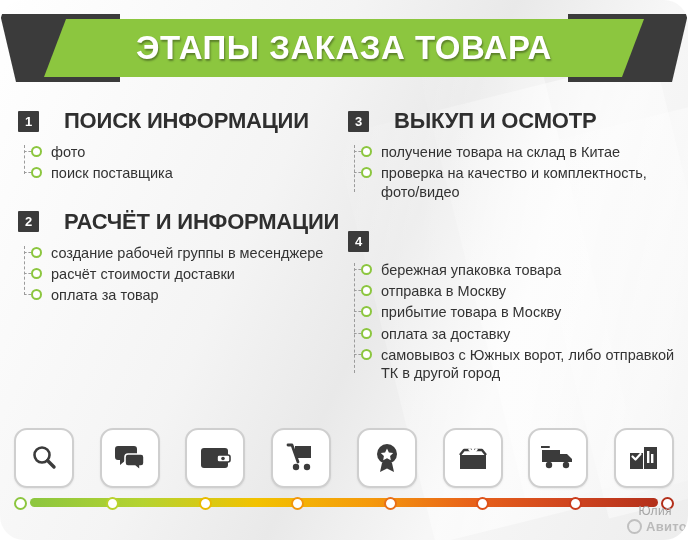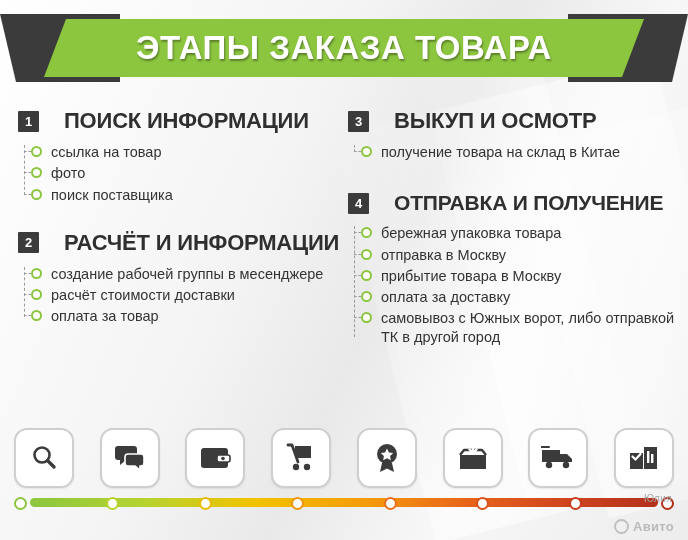--- a/index.html
+++ b/index.html
@@ -8,20 +8,21 @@
     background:#ffffff;
     font-family:"Liberation Sans", sans-serif;
     overflow:hidden;
   }
   #poster{
     position:relative;
     width:688px;height:540px;
     background:
       linear-gradient(115deg,#ffffff 0%,#f4f4f4 38%,#e9e9e9 55%,#f7f7f7 72%,#ededed 100%);
     overflow:hidden;
+    border-radius:24px;
   }
   
   .sheen{
     position:absolute;pointer-events:none;
     background:linear-gradient(115deg, rgba(255,255,255,0) 0%, rgba(255,255,255,.85) 50%, rgba(255,255,255,0) 100%);
   }
   .sheen.a{left:380px;top:90px;width:330px;height:420px;transform:rotate(-14deg);opacity:.7;}
   .sheen.b{left:470px;top:40px;width:120px;height:460px;transform:rotate(-14deg);opacity:.55;}
   .sheen.c{left:560px;top:120px;width:200px;height:380px;transform:rotate(-14deg);opacity:.5;}
 
@@ -105,28 +106,28 @@
   .bar-dot.c2{border-color:#b9d22c;}
   .bar-dot.c3{border-color:#e9bb00;}
   .bar-dot.c4{border-color:#f1960c;}
   .bar-dot.c5{border-color:#e8701a;}
   .bar-dot.c6{border-color:#dd5119;}
   .bar-dot.c7{border-color:#c93c1c;}
   .bar-dot.c8{border-color:#b3301b;}
 
   
   .watermark{
-    position:absolute;right:14px;bottom:6px;display:flex;gap:4px;
+    position:absolute;right:1px;bottom:6px;display:flex;gap:4px;
     opacity:.55;
   }
   .wm-logo{
     width:15px;height:15px;border-radius:50%;border:2px solid #9a9a9a;box-sizing:border-box;
   }
   .wm-text{font-size:13px;color:#8f8f8f;font-weight:bold;letter-spacing:.3px;}
-  .wm-sub{position:absolute;right:16px;bottom:36px;font-size:10px;color:#a5a5a5;letter-spacing:.4px;}
+  .wm-sub{position:absolute;right:16px;bottom:22px;font-size:12px;color:#a5a5a5;letter-spacing:.4px;}
 </style>
 </head>
 <body>
 
 <div id="poster">
 
   <div class="sheen a"></div>
   <div class="sheen b"></div>
   <div class="sheen c"></div>
 
@@ -142,25 +143,20 @@
 
     <div class="block">
       <div class="block-head">
         <div class="num-box">1</div>
         <div class="block-title">ПОИСК ИНФОРМАЦИИ</div>
       </div>
       <ul class="items">
         <li class="item">
           <span class="dash"></span>
           <span class="dot"></span>
-          <span class="txt">ссылка на товар</span>
-        </li>
-        <li class="item">
-          <span class="dash"></span>
-          <span class="dot"></span>
           <span class="txt">фото</span>
         </li>
         <li class="item">
           <span class="dash"></span>
           <span class="dot"></span>
           <span class="txt">поиск поставщика</span>
         </li>
       </ul>
     </div>
 
@@ -196,27 +192,31 @@
       <div class="block-head">
         <div class="num-box">3</div>
         <div class="block-title">ВЫКУП И ОСМОТР</div>
       </div>
       <ul class="items">
         <li class="item">
           <span class="dash"></span>
           <span class="dot"></span>
           <span class="txt">получение товара на склад в Китае</span>
         </li>
+        <li class="item">
+          <span class="dash"></span>
+          <span class="dot"></span>
+          <span class="txt">проверка на качество и комплектность, фото/видео</span>
+        </li>
       </ul>
     </div>
 
     <div class="block" style="margin-top:30px;">
       <div class="block-head">
         <div class="num-box">4</div>
-        <div class="block-title" style="font-size:21px;">ОТПРАВКА И ПОЛУЧЕНИЕ</div>
       </div>
       <ul class="items">
         <li class="item">
           <span class="dash"></span>
           <span class="dot"></span>
           <span class="txt">бережная упаковка товара</span>
         </li>
         <li class="item">
           <span class="dash"></span>
           <span class="dot"></span>

